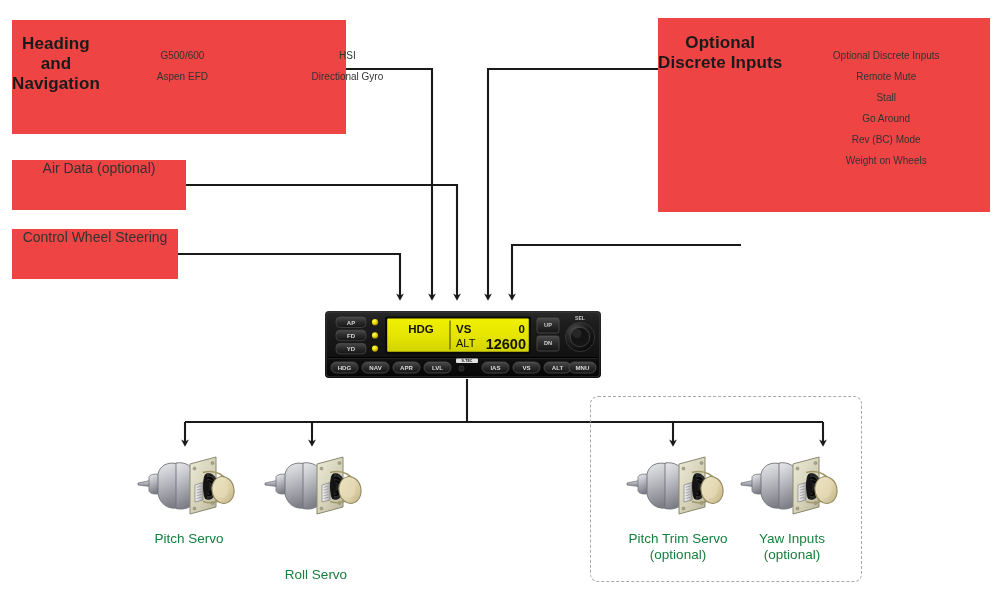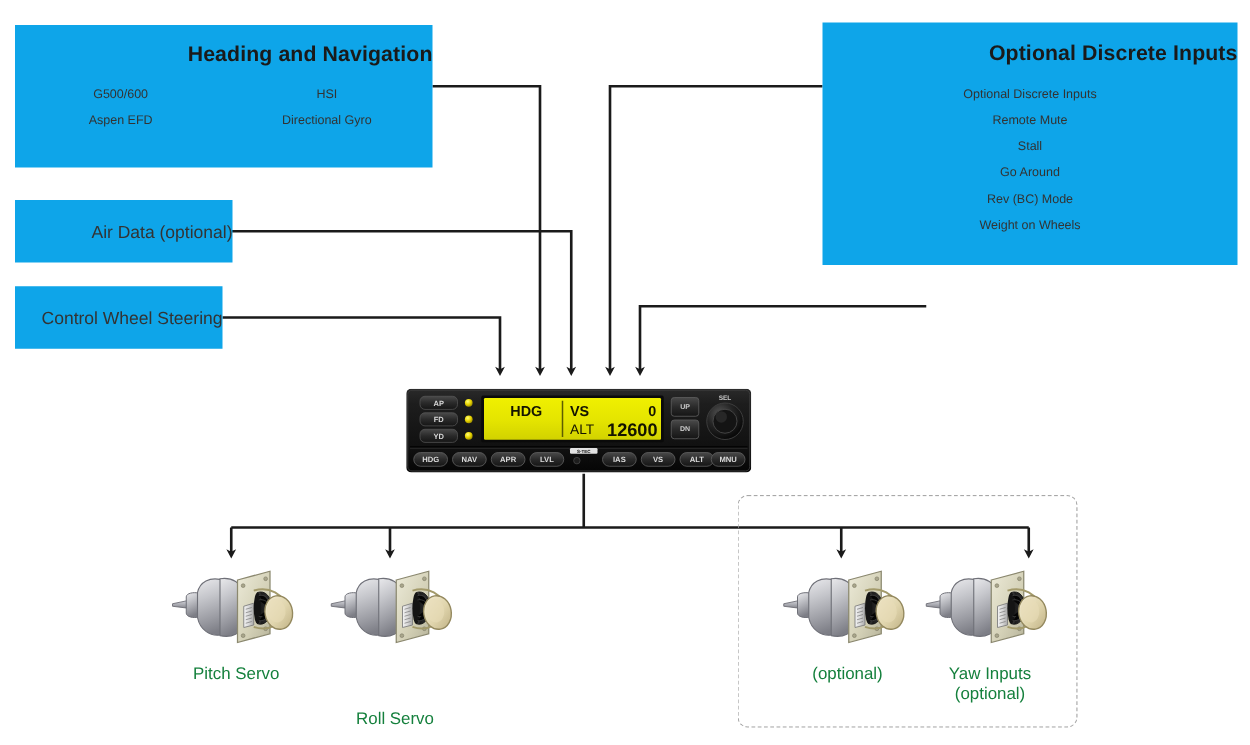--- a/index.html
+++ b/index.html
@@ -25,25 +25,25 @@
     position: absolute;
     left: 0; top: 0;
     width: 1000px;
     height: 596px;
     pointer-events: none;
   }
 
   
   .src-box {
     position: absolute;
-    background: #0ea5e9;
+    background: #ef4444;
     box-sizing: border-box;
     display: flex;
-    flex-direction: column;
-    align-items: flex-end;
+    flex-direction: row;
+    align-items: flex-start;
   }
   .src-box.center-single {
     justify-content: center;
   }
   .box-title {
     font-weight: bold;
     font-size: 17px;
     color: #1a1a1a;
     letter-spacing: .1px;
     text-align: center;
@@ -417,20 +417,21 @@
     <use href="#servo-pitch" x="0" y="0"></use>
   </svg>
 
   <div class="servo-caption" id="cap-pitch">
     <div>Pitch Servo</div>
   </div>
   <div class="servo-caption" id="cap-roll">
     <div>Roll Servo</div>
   </div>
   <div class="servo-caption" id="cap-pitch-trim">
+    <div>Pitch Trim Servo</div>
     <div>(optional)</div>
   </div>
   <div class="servo-caption" id="cap-yaw">
     <div>Yaw Inputs</div>
     <div>(optional)</div>
   </div>
 
 </div>
 
 </body></html>

